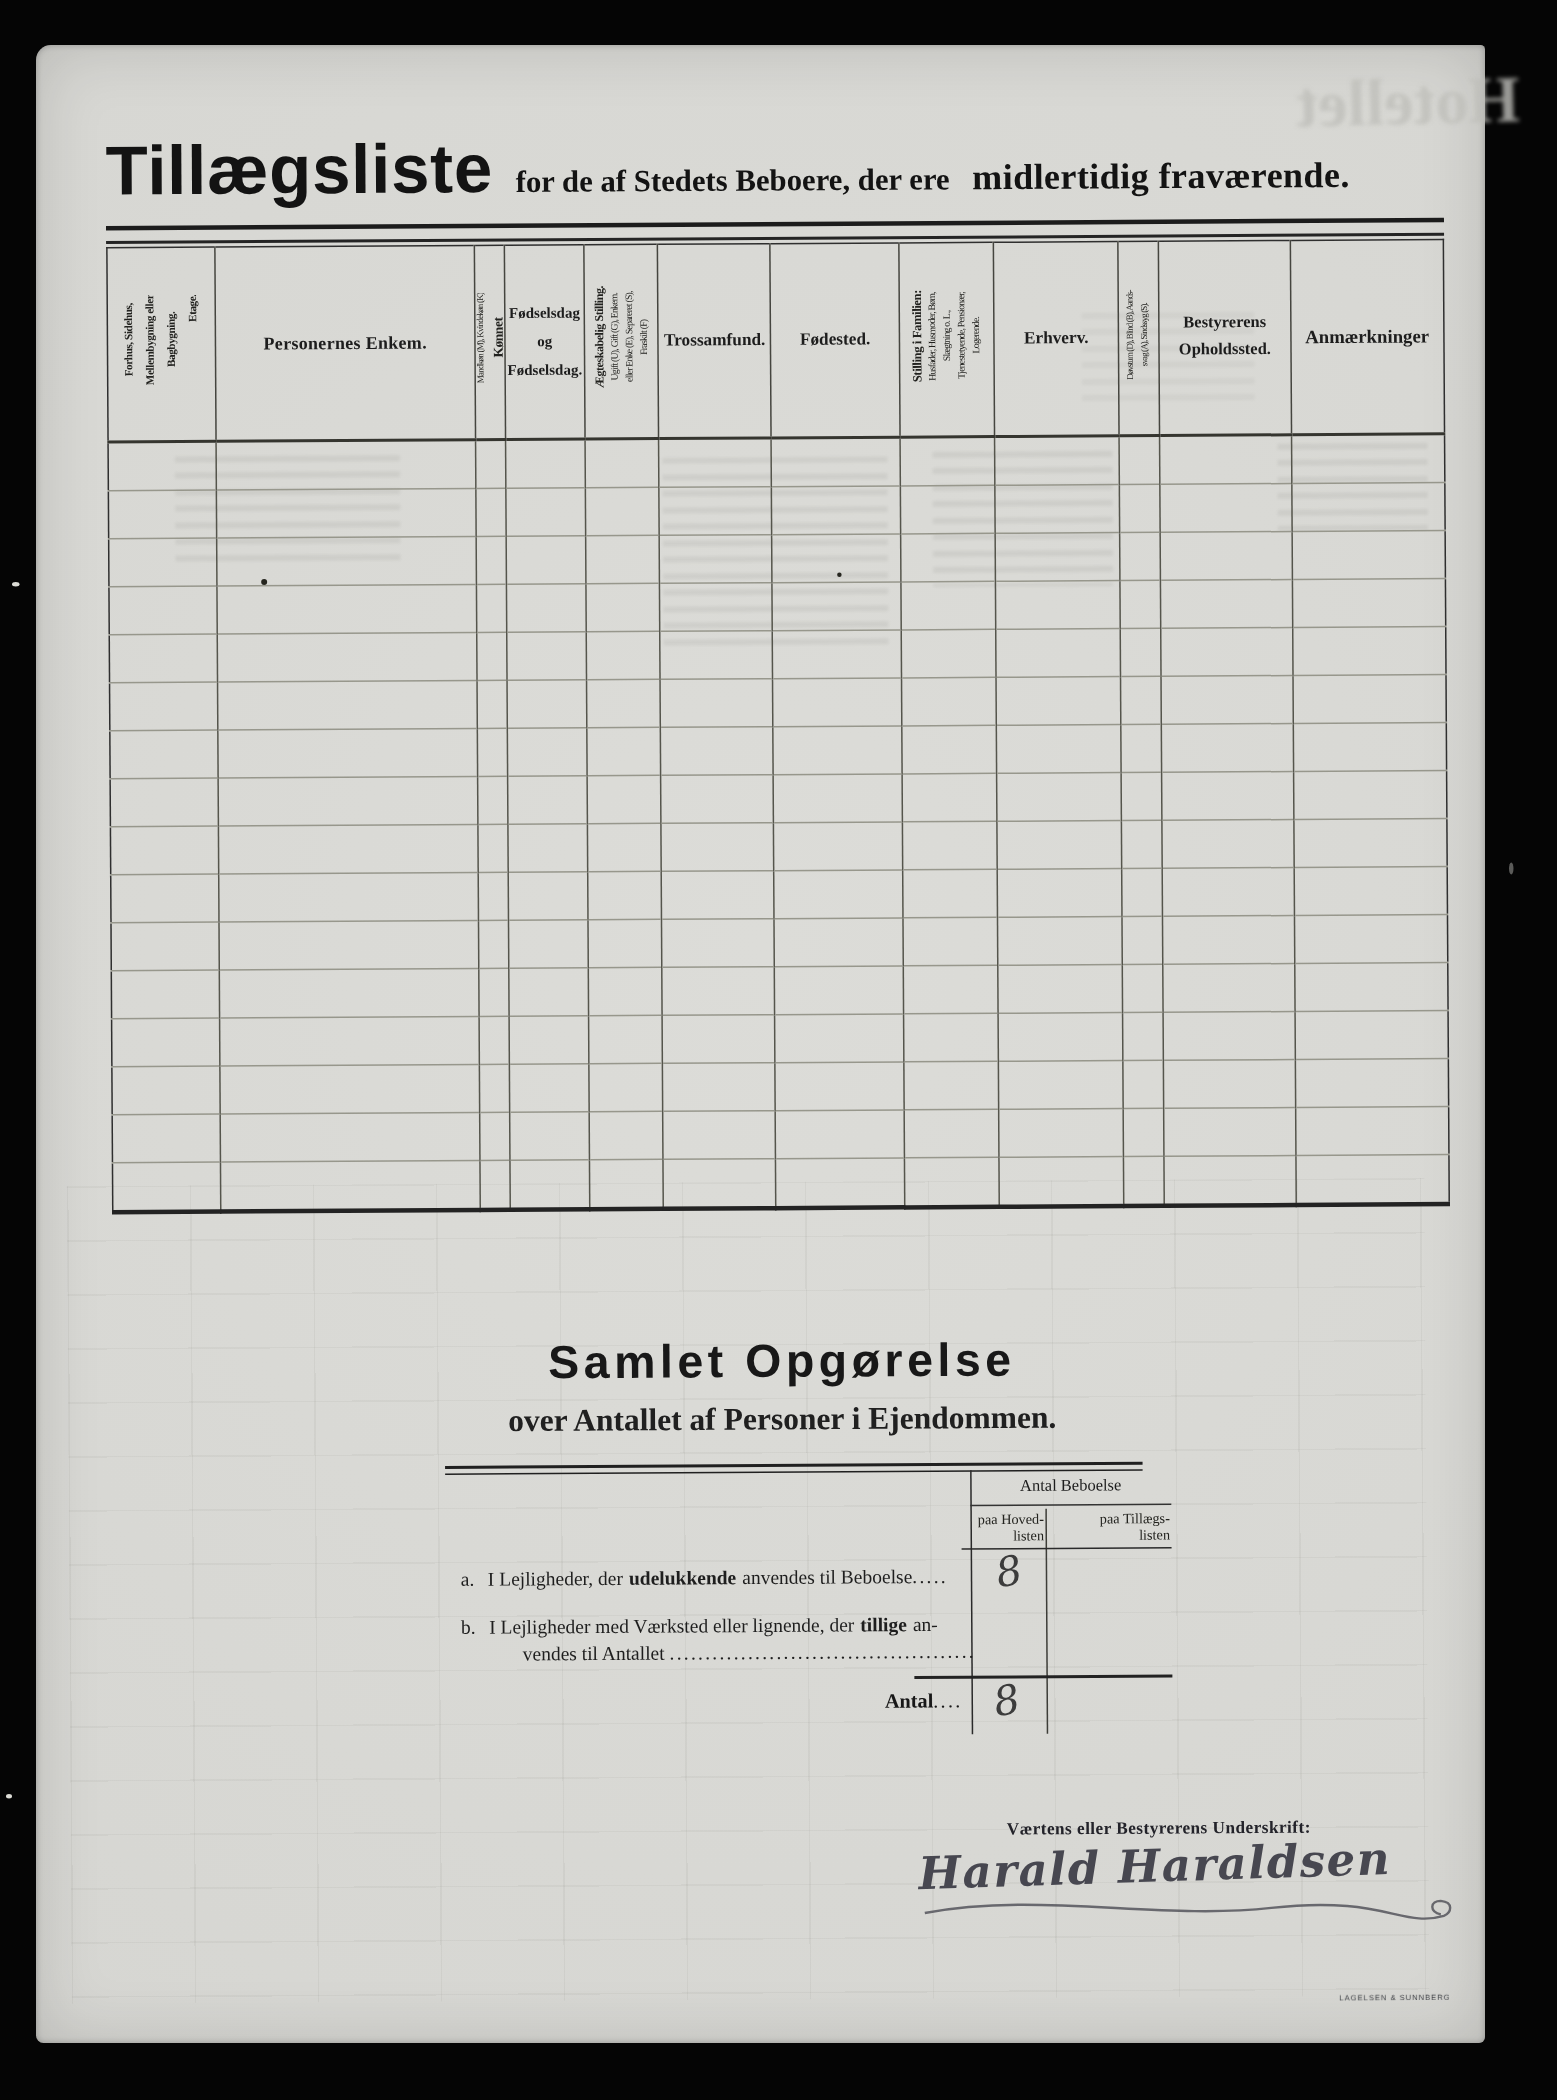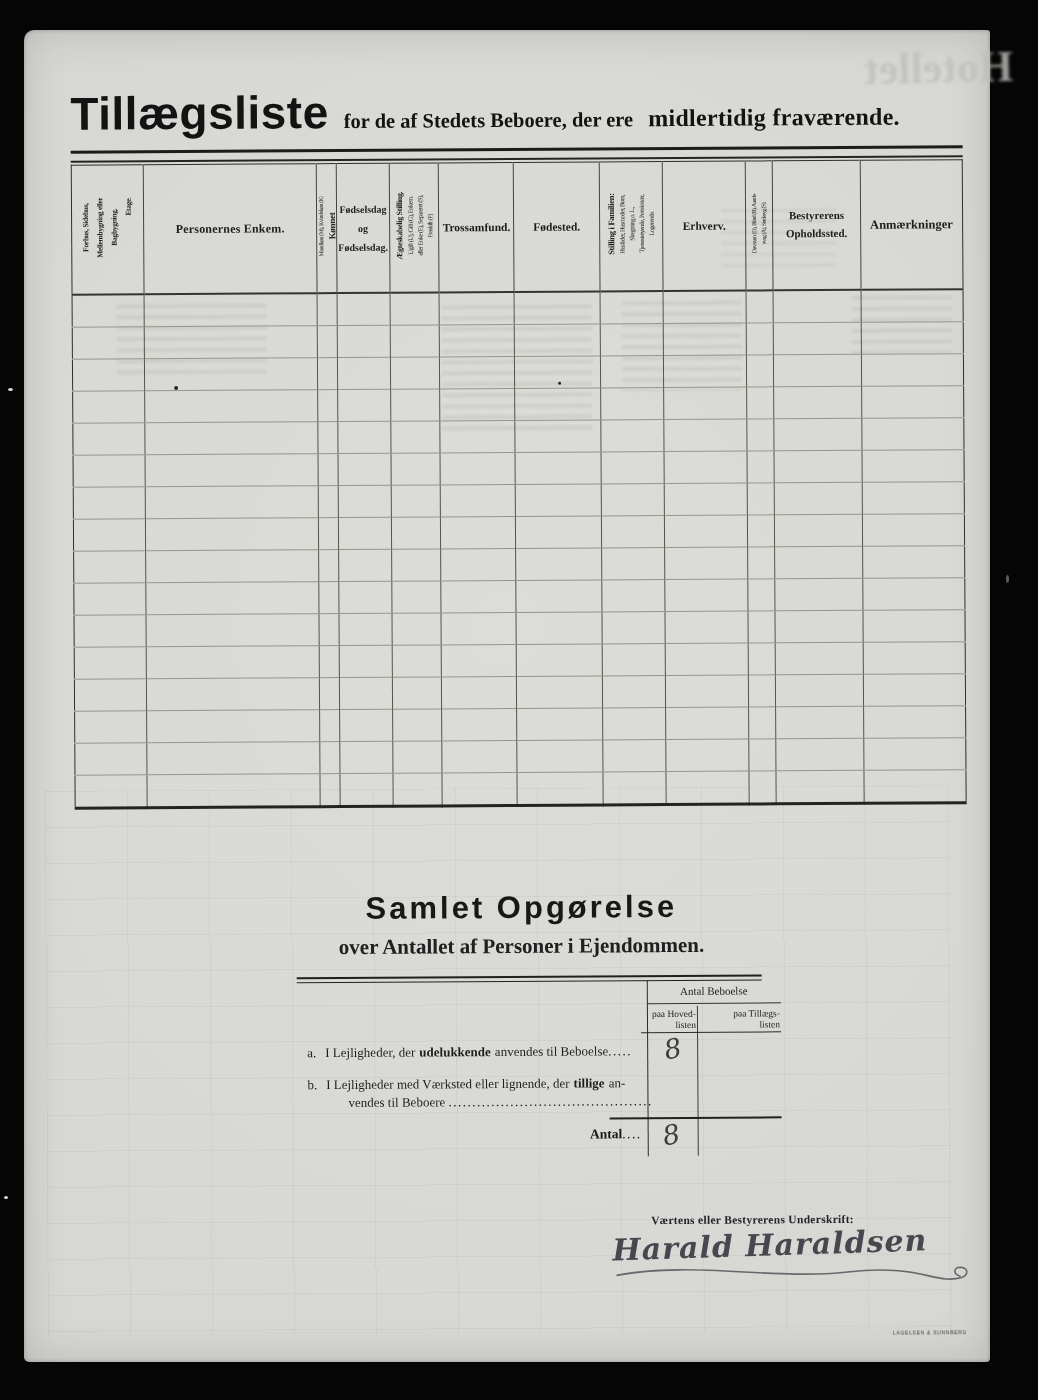--- a/index.html
+++ b/index.html
@@ -90,21 +90,21 @@
   .ialt-rule{position:absolute;left:583px;top:1088px;width:172px;border-top:2px solid #222;}
   .ialt{position:absolute;left:460px;top:1098px;width:155px;text-align:right;
       font:700 13.5px/1 "Liberation Serif", serif;color:#181818;}
   .ialt .sum-dots{font-weight:400;}
   .val{position:absolute;font:italic 400 27px/1 "DejaVu Serif", serif;color:#3c3c3c;
       transform:rotate(-10deg);}
   .val-a{left:638px;top:1006px;}
   .val-total{left:636px;top:1092px;}
 
   
-  .sig-label{position:absolute;left:624px;top:1186px;
+  .sig-label{position:absolute;left:644px;top:1186px;
       font:700 11.5px/1 "Liberation Serif", serif;color:#23232a;letter-spacing:.3px;}
   .sig-name{position:absolute;left:585px;top:1202px;white-space:nowrap;
       font:italic 700 30px/1 "DejaVu Serif", serif;color:#474750;letter-spacing:1px;
       transform:rotate(-1.5deg);}
   .sig-flourish{position:absolute;left:585px;top:1216px;width:362px;height:52px;}
 
   .printer-mark{position:absolute;left:865px;top:1303px;
       font:400 5px/1 "Liberation Sans", sans-serif;letter-spacing:.7px;color:#3e4045;
       filter:blur(.2px);}
 
@@ -454,21 +454,21 @@
       </div>
       <div class="sum-hline2"></div>
 
       <div class="sum-row row-a">
         <span class="sum-letter">a.</span><span>I Lejligheder, der</span><span class="sum-bold">udelukkende</span><span>anvendes til Beboelse</span><span class="sum-dots">.....</span>
       </div>
       <div class="sum-row row-b1">
         <span class="sum-letter">b.</span><span>I Lejligheder med Værksted eller lignende, der</span><span class="sum-bold">tillige</span><span>an-</span>
       </div>
       <div class="sum-row row-b2">
-        <span>vendes til Beboere</span> <span class="sum-dots">...........................................</span>
+        <span>vendes til Antallet</span> <span class="sum-dots">...........................................</span>
       </div>
 
       <div class="ialt-rule"></div>
       <div class="ialt">
         <span>Antal</span><span class="sum-dots">....</span>
       </div>
 
       <div class="val val-a">8</div>
       <div class="val val-total">8</div>
 

